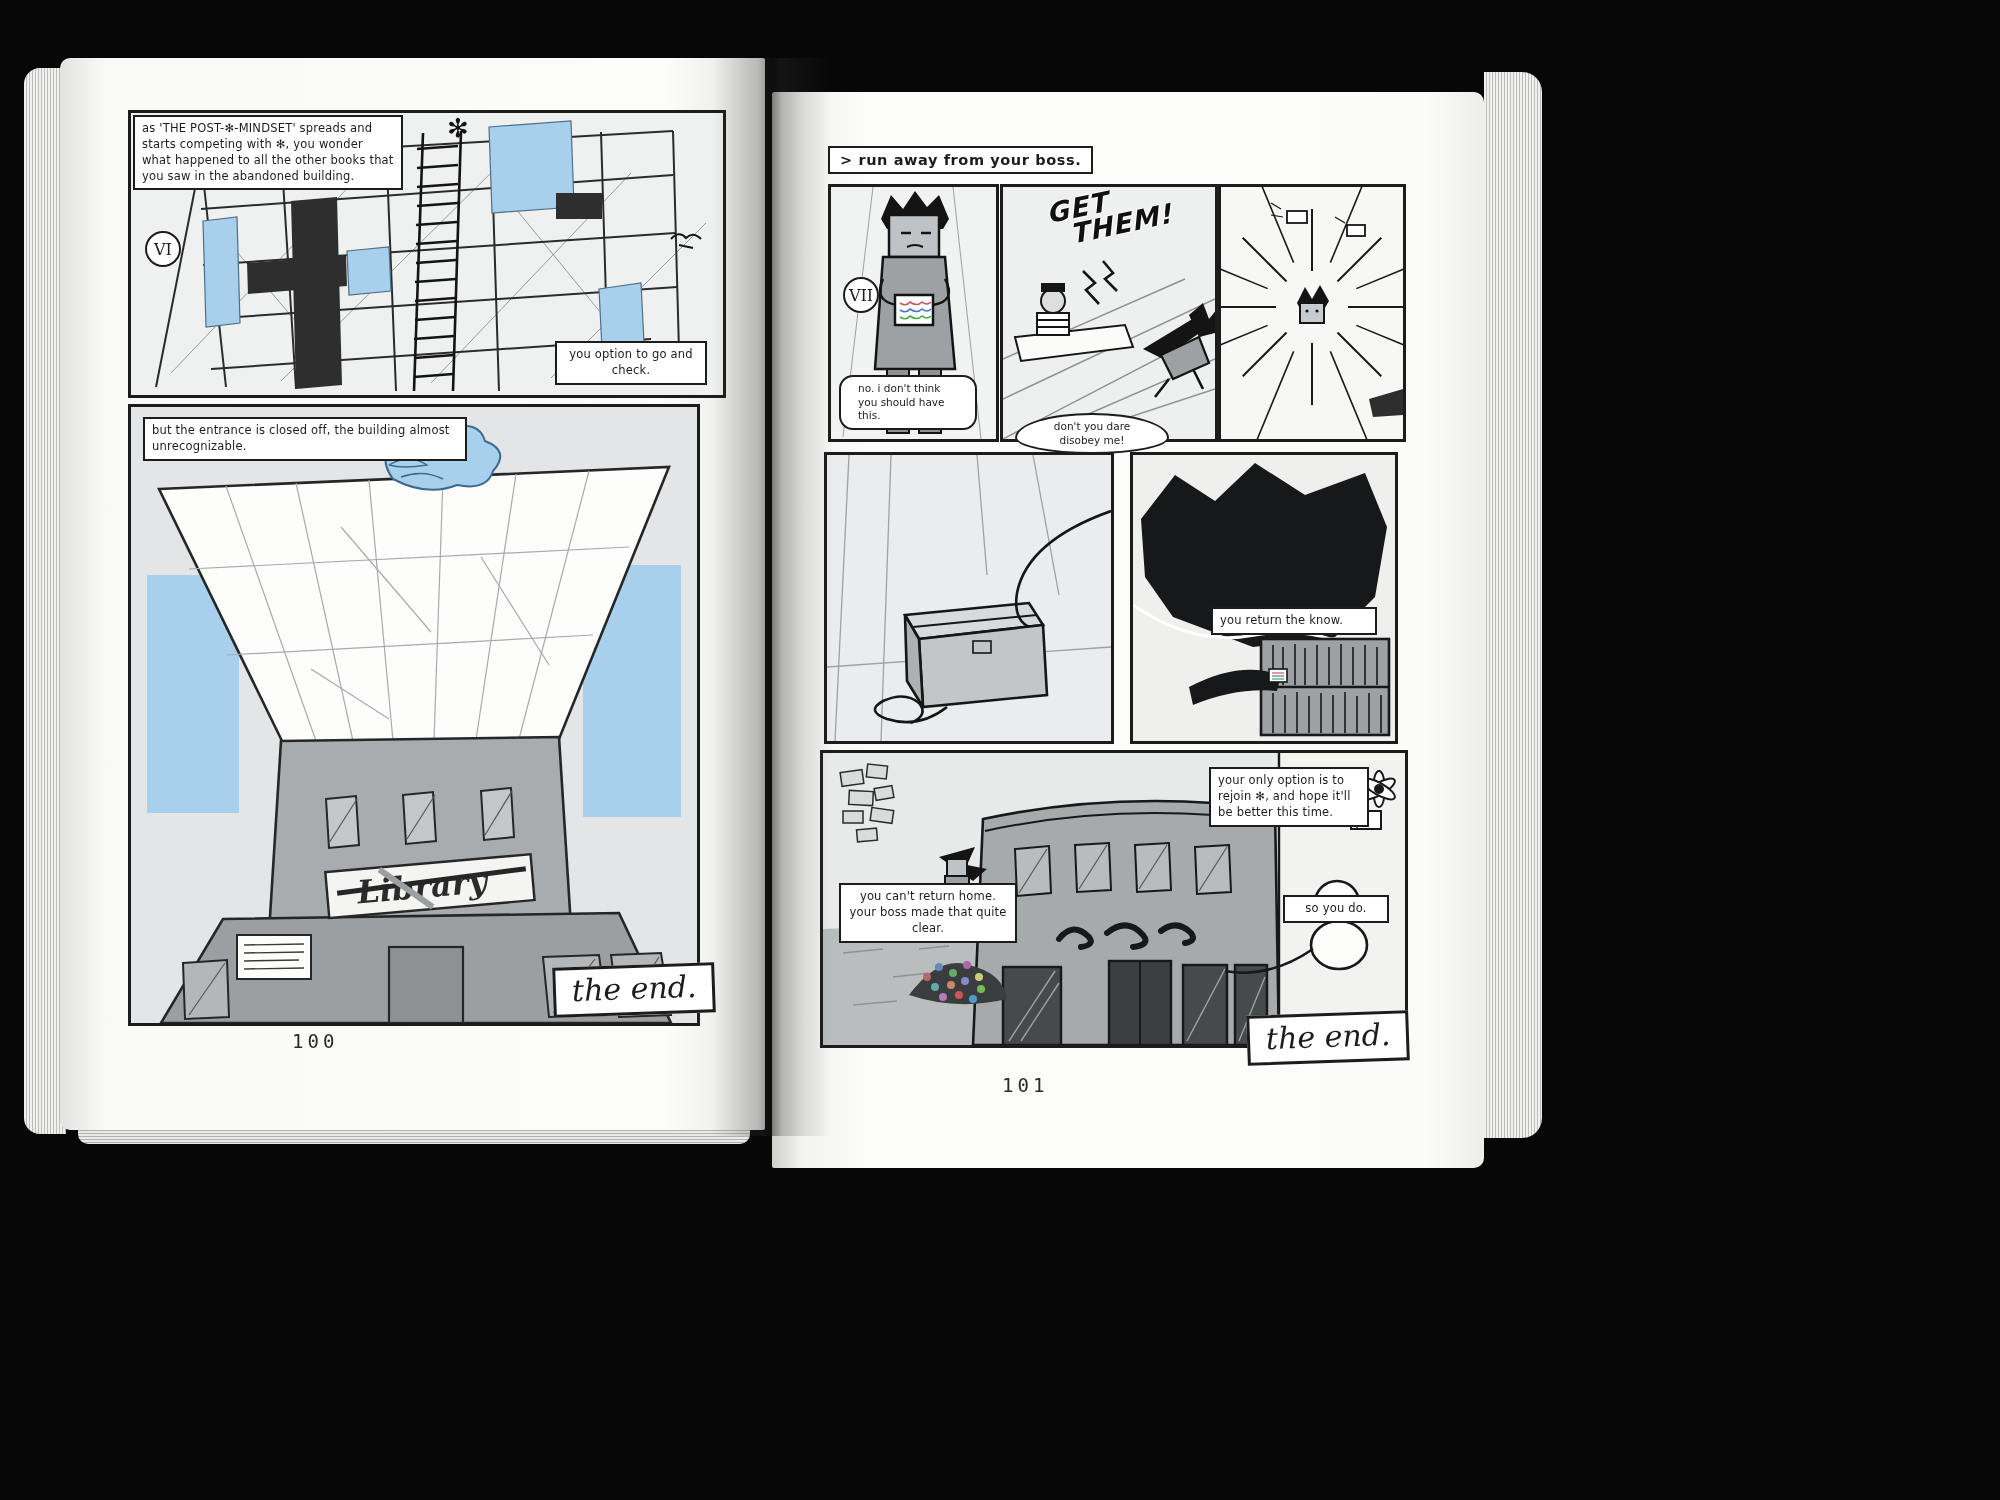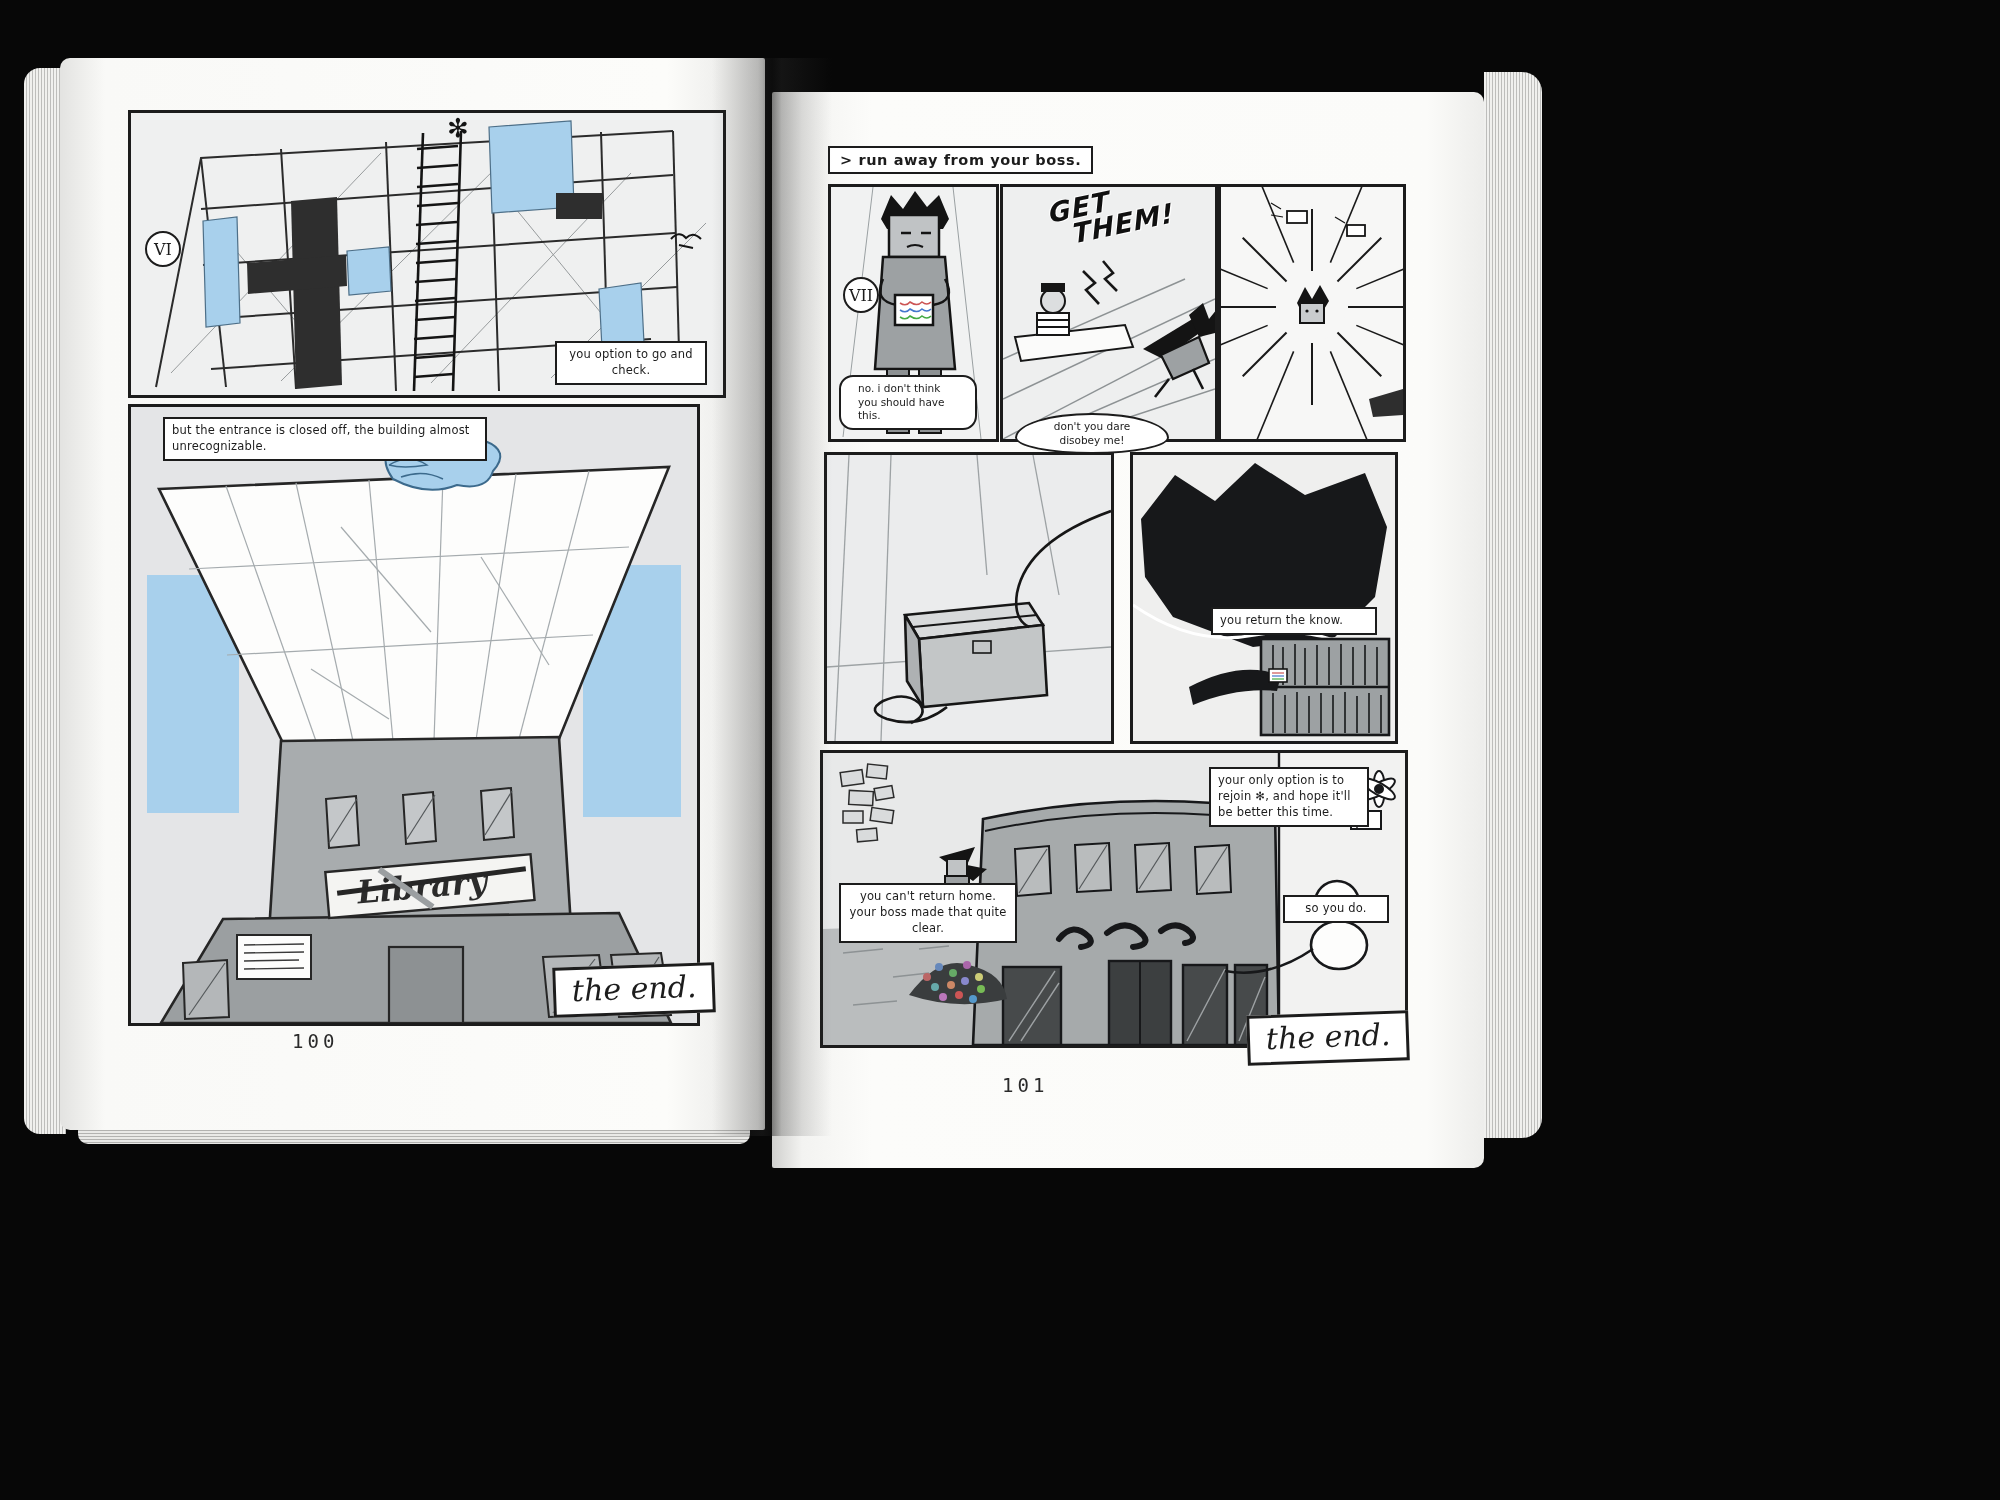--- a/index.html
+++ b/index.html
@@ -101,20 +101,21 @@
         <line x1="283" y1="226" x2="323" y2="223"></line>
           <line x1="283" y1="245" x2="323" y2="242"></line>
         <line x1="283" y1="264" x2="322" y2="261"></line>
       </g>
       <text x="316" y="24" font-size="26" fill="#141414">✻</text>
       <g stroke="#141414" stroke-width="2" fill="none">
         <path d="M540 126 q8 -9 15 -1 q7 -7 15 1"></path>
         <path d="M548 132 l14 3"></path>
       </g>
     </svg>
+    <div class="caption" style="left:2px;top:2px;width:252px;">as 'THE POST-✻-MINDSET' spreads and starts competing with ✻, you wonder what happened to all the other books that you saw in the abandoned building.</div>
     <div class="chapter-circle" style="left:14px;top:118px;">VI</div>
     <div class="caption center" style="right:16px;bottom:10px;width:134px;">you option to go and check.</div>
   </div>
 
   <div class="panel" style="left:68px;top:346px;width:566px;height:616px;">
     <svg viewBox="0 0 566 616" width="566" height="616">
       <rect width="566" height="616" fill="#e4e5e7"></rect>
       <rect x="16" y="168" width="92" height="238" fill="#a8d0ec"></rect>
       <rect x="452" y="158" width="98" height="252" fill="#a8d0ec"></rect>
       <polygon points="28,82 538,60 428,332 152,336" fill="#fdfdfc" stroke="#262626" stroke-width="2.6"></polygon>
@@ -165,21 +166,21 @@
             <line x1="113" y1="562" x2="173" y2="561"></line>
         </g>
       </g>
       <g transform="rotate(-5 300 480)">
         <rect x="196" y="456" width="206" height="46" fill="#f4f4f2" stroke="#262626" stroke-width="2.4"></rect>
         <text x="226" y="490" font-size="32" font-weight="bold" font-style="italic" fill="#2b2b2b" font-family="DejaVu Serif, serif">Library</text>
         <line x1="206" y1="478" x2="396" y2="470" stroke="#262626" stroke-width="5"></line>
         <line x1="250" y1="458" x2="300" y2="500" stroke="#9b9fa1" stroke-width="6"></line>
       </g>
     </svg>
-    <div class="caption" style="left:12px;top:10px;width:306px;margin-left:20px;">but the entrance is closed off, the building almost unrecognizable.</div>
+    <div class="caption" style="left:12px;top:10px;width:306px;">but the entrance is closed off, the building almost unrecognizable.</div>
     <div class="end-box" style="right:-18px;bottom:8px;">the end.</div>
   </div>
 
   <div class="page-number" style="left:232px;top:972px;">100</div>
 </div>
 
 <div class="page right">
 
   <div class="command" style="left:56px;top:54px;">&gt; run away from your boss.</div>
 

